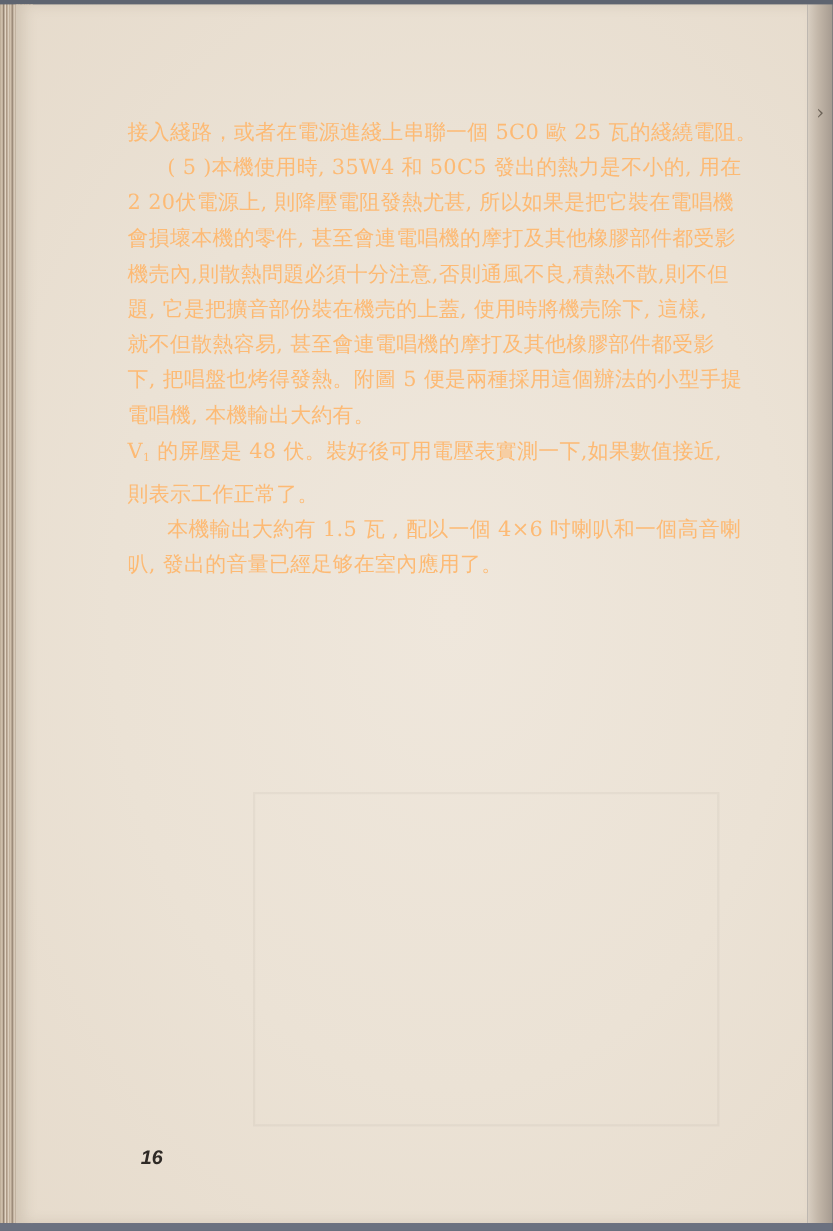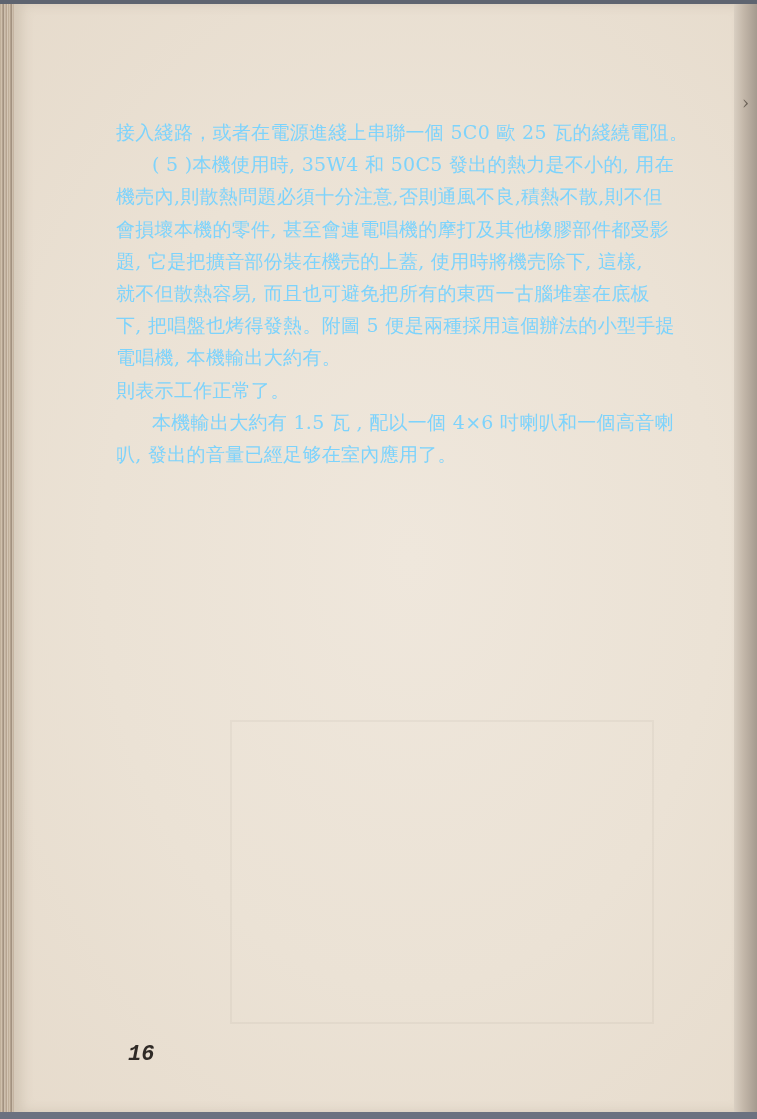--- a/index.html
+++ b/index.html
@@ -24,33 +24,33 @@
     }
     .right-mark {
       position: absolute; left: 742px; top: 92px; width: 6px; height: 22px;
       color: #6c6358; font-size: 18px; line-height: 22px;
     }
     .bottom-edge {
       position: absolute; left: 0; top: 1112px; width: 757px; height: 7px;
       background: #6b7180;
     }
     .text-block {
-      position: absolute; left: 116px; top: 116px; width: 580px;
-      color: #7dd3fc;
+      position: absolute; left: 116px; top: 104px; width: 580px;
+      color: #fdba74;
       font-size: 19px; line-height: 32.2px;
       letter-spacing: 0.3px;
     }
     .para { margin: 0; text-align: justify; }
     .line { display: block; white-space: nowrap; }
     .indent { padding-left: 36px; }
     sub { font-size: 10px; vertical-align: -3px; }
     .page-number {
       position: absolute; left: 128px; top: 1042px;
-      font-family: Liberation Mono, monospace; font-style: italic; font-weight: bold;
-      font-size: 22px; color: #2f2a26;
+      font-family: Liberation Sans, sans-serif; font-style: italic; font-weight: bold;
+      font-size: 18px; color: #2f2a26;
     }
     .show-through {
       position: absolute; left: 230px; top: 720px; width: 420px; height: 300px;
       opacity: 0.06;
       border: 2px solid #6a5f55;
     }
   </style>
 </head>
 <body>
 
@@ -59,28 +59,30 @@
 <div class="right-shadow"></div>
 <div class="right-mark">›</div>
 <div class="show-through"></div>
 
 <div class="text-block">
   <p class="para">
     <span class="line">接入綫路，或者在電源進綫上串聯一個 5C0 歐 25 瓦的綫繞電阻。</span>
   </p>
   <p class="para">
     <span class="line indent">( 5 )本機使用時, 35W4 和 50C5 發出的熱力是不小的, 用在</span>
+    <span class="line">2 20伏電源上, 則降壓電阻發熱尤甚, 所以如果是把它裝在電唱機</span>
+    <span class="line">會損壞本機的零件, 甚至會連電唱機的摩打及其他橡膠部件都受影</span>
     <span class="line">機売內,則散熱問題必須十分注意,否則通風不良,積熱不散,則不但</span>
-    <span class="line">會損壞本機的零件, 甚至會連電唱機的摩打及其他橡膠部件都受影</span>
     <span class="line">題, 它是把擴音部份裝在機売的上蓋, 使用時將機売除下, 這樣,</span>
-    <span class="line">就不但散熱容易, 而且也可避免把所有的東西一古腦堆塞在底板</span>
+    <span class="line">就不但散熱容易, 甚至會連電唱機的摩打及其他橡膠部件都受影</span>
     <span class="line">下, 把唱盤也烤得發熱。附圖 5 便是兩種採用這個辦法的小型手提</span>
     <span class="line">電唱機, 本機輸出大約有。</span>
   </p>
   <p class="para">
+    <span class="line"><span>V</span><sub>1</sub><span> 的屏壓是 48 伏。裝好後可用電壓表實測一下,如果數值接近,</span></span>
     <span class="line">則表示工作正常了。</span>
   </p>
   <p class="para">
     <span class="line indent">本機輸出大約有 1.5 瓦 , 配以一個 4×6 吋喇叭和一個高音喇</span>
     <span class="line">叭, 發出的音量已經足够在室內應用了。</span>
   </p>
 </div>
 
 <div class="page-number">16</div>
 <div class="bottom-edge"></div>

